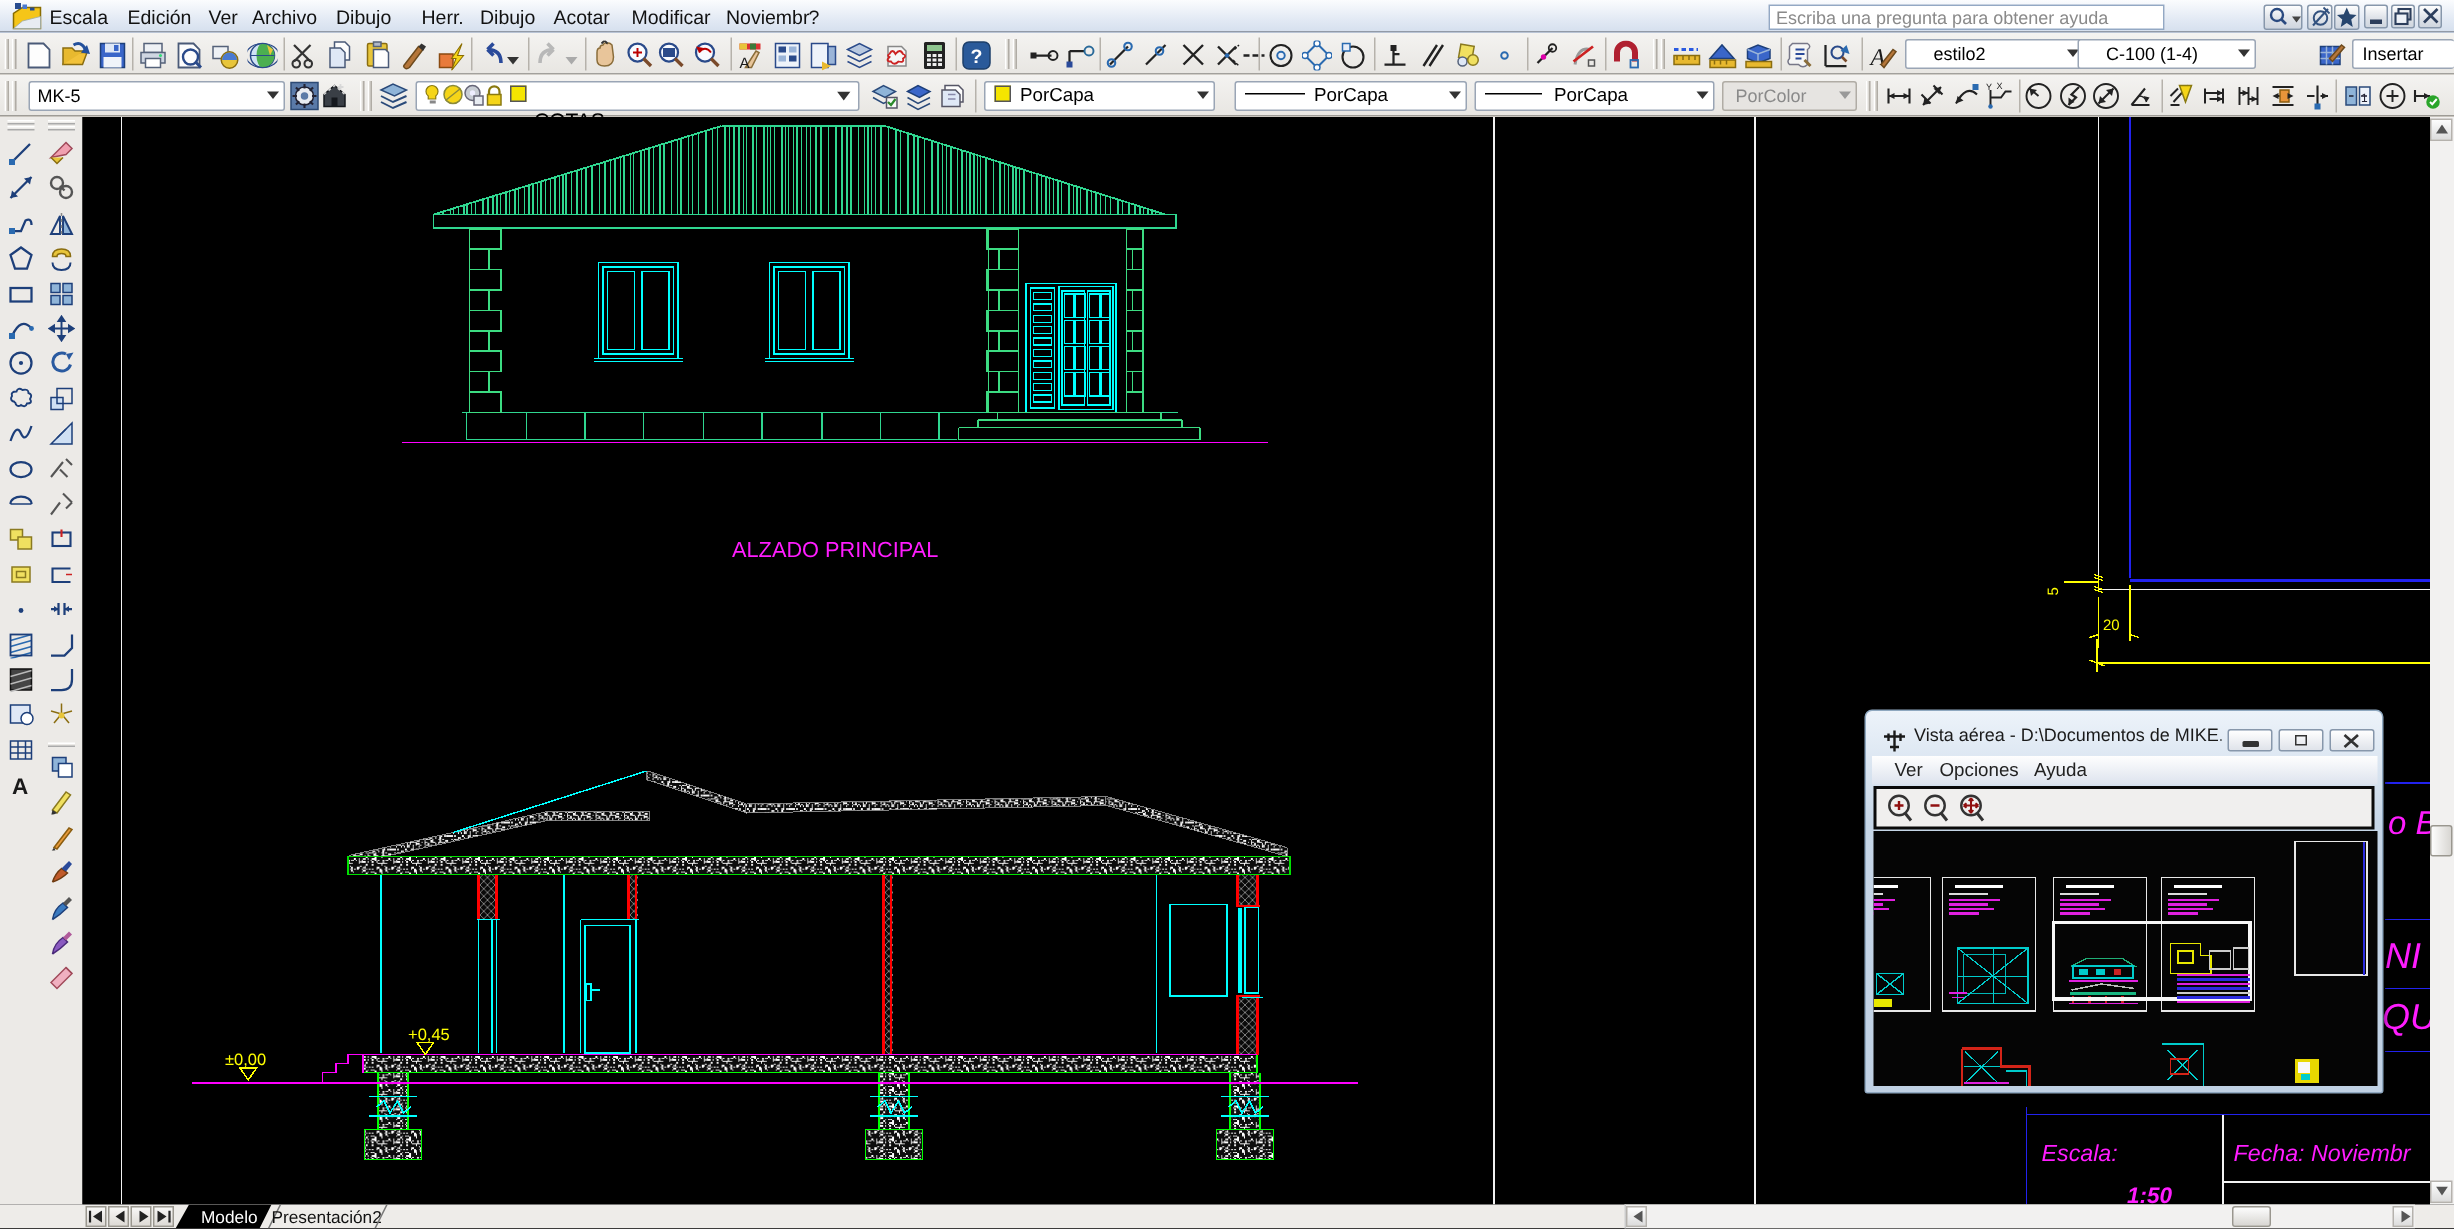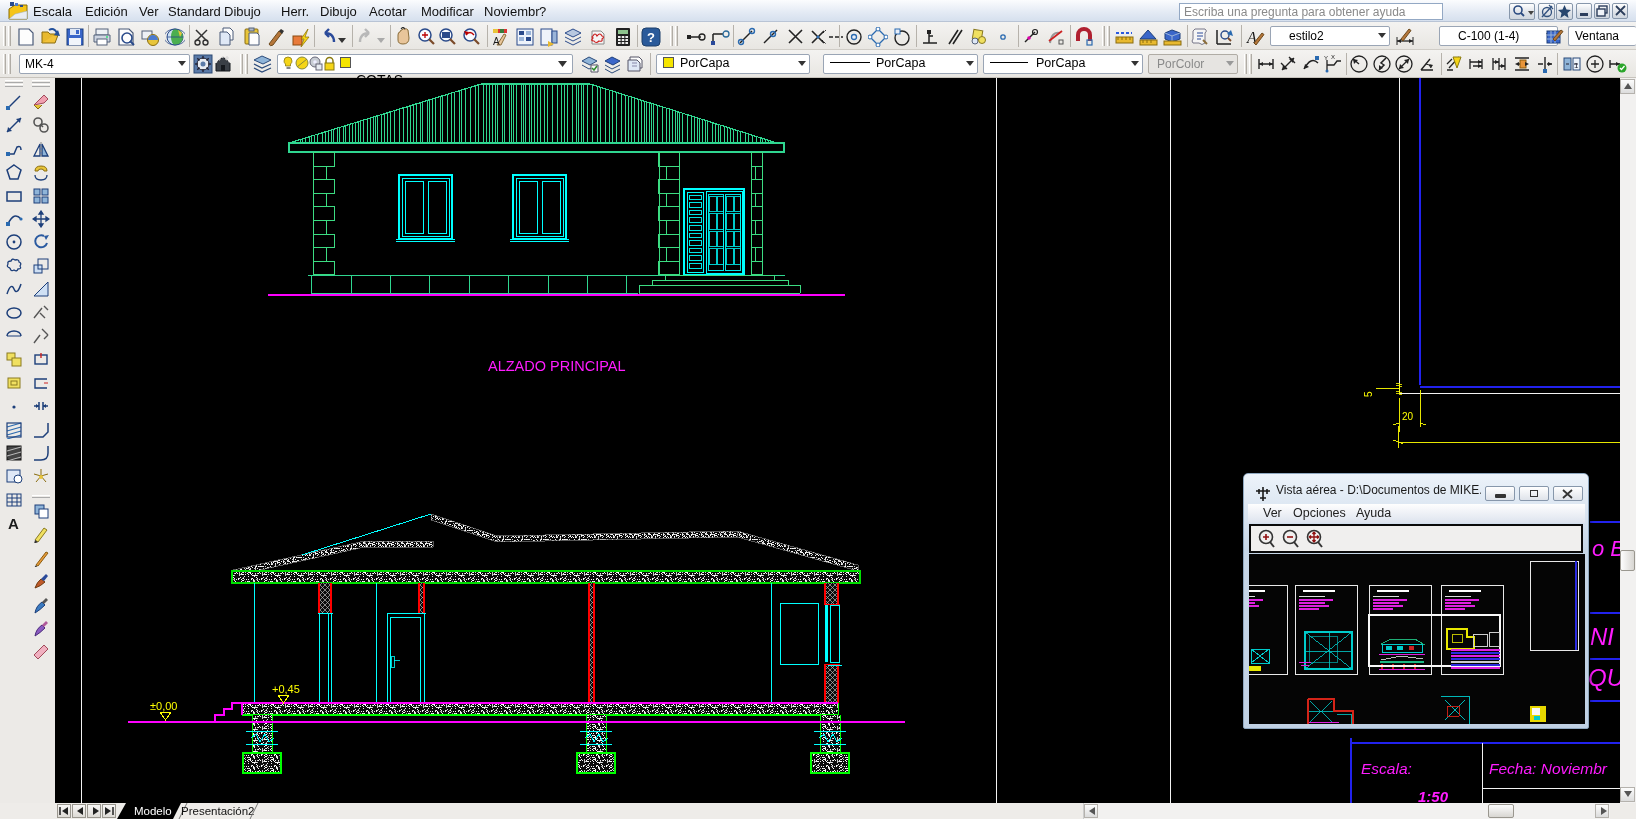--- a/index.html
+++ b/index.html
@@ -25,21 +25,21 @@
 <svg class="ic" style="left:7px;top:1px" width="22" height="20">
         <polygon points="2,18 2,8 8,4 20,4 20,18" fill="#f5c518" stroke="#8a6d00"></polygon>
         <polygon points="2,18 20,18 20,10 8,13" fill="#e8ecf2" stroke="#9aa" stroke-width="0.5"></polygon>
         <rect x="3" y="1" width="4" height="4" fill="#274b8f"></rect>
         <rect x="8" y="2" width="3" height="3" fill="#4a7ad0"></rect>
         <rect x="13" y="4" width="3" height="2" fill="#274b8f"></rect>
       </svg>
 <span class="mi" style="left:33px">Escala</span>
 <span class="mi" style="left:85px">Edición</span>
 <span class="mi" style="left:139px">Ver</span>
-<span class="mi" style="left:168px">Standard</span>
+<span class="mi" style="left:168px">Archivo</span>
 <span class="mi" style="left:224px">Dibujo</span>
 <span class="mi" style="left:281px">Herr.</span>
 <span class="mi" style="left:320px">Dibujo</span>
 <span class="mi" style="left:369px">Acotar</span>
 <span class="mi" style="left:421px">Modificar</span>
 <span class="mi" style="left:484px">Noviembr</span>
 <span class="mi" style="left:539px">?</span>
 <div class="abs" style="left:1179px;top:3px;width:264px;height:17px;background:#fff;border:1px solid #93a8c4;font-size:12px;color:#8a8a8a;padding:1px 0 0 4px">Escriba una pregunta para obtener ayuda</div>
 <div class="vbtn" style="left:1509px;top:3px;width:26px;height:17px"></div>
 <svg class="ic" style="left:1511px;top:4px" width="24" height="15">
@@ -338,38 +338,38 @@
         <span style="position:absolute;left:18px;top:2px">estilo2</span>
         <span class="arr"></span>
       </div>
 <svg class="ic" style="left:1395px;top:5px" width="20" height="20">
         <line x1="2" y1="14" x2="18" y2="14" stroke="#222" stroke-width="1.3"></line>
         <path d="M2,10 v8 M18,10 v8" stroke="#222"></path>
         <polygon points="2,14 6,12 6,16" fill="#222"></polygon>
         <polygon points="18,14 14,12 14,16" fill="#222"></polygon>
         <path d="M6,12 L14,2 l2,1.5 L8,14 z" fill="#b5763a" stroke="#6d4a1d"></path>
       </svg>
-<div class="combo" style="left:1439px;top:4px;width:119px;height:20px">
+<div class="combo" style="left:1385px;top:4px;width:119px;height:20px">
         <span style="position:absolute;left:18px;top:2px">C-100 (1-4)</span>
         <span class="arr"></span>
       </div>
 <svg class="ic" style="left:1545px;top:5px" width="20" height="20">
         <rect x="2" y="4" width="13" height="12" fill="#3a66c9" stroke="#1d3f7a"></rect>
         <path d="M2,8 h13 M2,12 h13 M6,4 v12 M10,4 v12" stroke="#9ab4d8"></path>
         <path d="M8,12 L16,3 l2,1.5 L10,14 z" fill="#b5763a" stroke="#6d4a1d"></path>
       </svg>
 <div class="combo" style="left:1568px;top:4px;width:68px;height:20px;border-right:none">
-        <span style="position:absolute;left:6px;top:2px">Ventana</span>
+        <span style="position:absolute;left:6px;top:2px">Insertar</span>
       </div>
 </div>
 <div id="tb2" class="abs">
 <div class="handle" style="left:3px"></div>
       <div class="handle" style="left:8px"></div>
 <div class="combo" style="left:19px;top:4px;width:171px;height:20px">
-        <span style="position:absolute;left:5px;top:2px">MK-4</span>
+        <span style="position:absolute;left:5px;top:2px">MK-5</span>
         <span class="arr"></span>
       </div>
 <svg class="ic" style="left:193px;top:4px" width="20" height="20">
         <rect x="1" y="1" width="18" height="18" fill="#5a7aa8" stroke="#2d4a74"></rect>
         <circle cx="10" cy="10" r="6" fill="#e8ecf2" stroke="#223"></circle>
         <circle cx="10" cy="10" r="2.5" fill="#5a7aa8"></circle>
         <g stroke="#223" stroke-width="1.4">
           <line x1="10" y1="2" x2="10" y2="5"></line>
           <line x1="10" y1="15" x2="10" y2="18"></line>
           <line x1="2" y1="10" x2="5" y2="10"></line>

